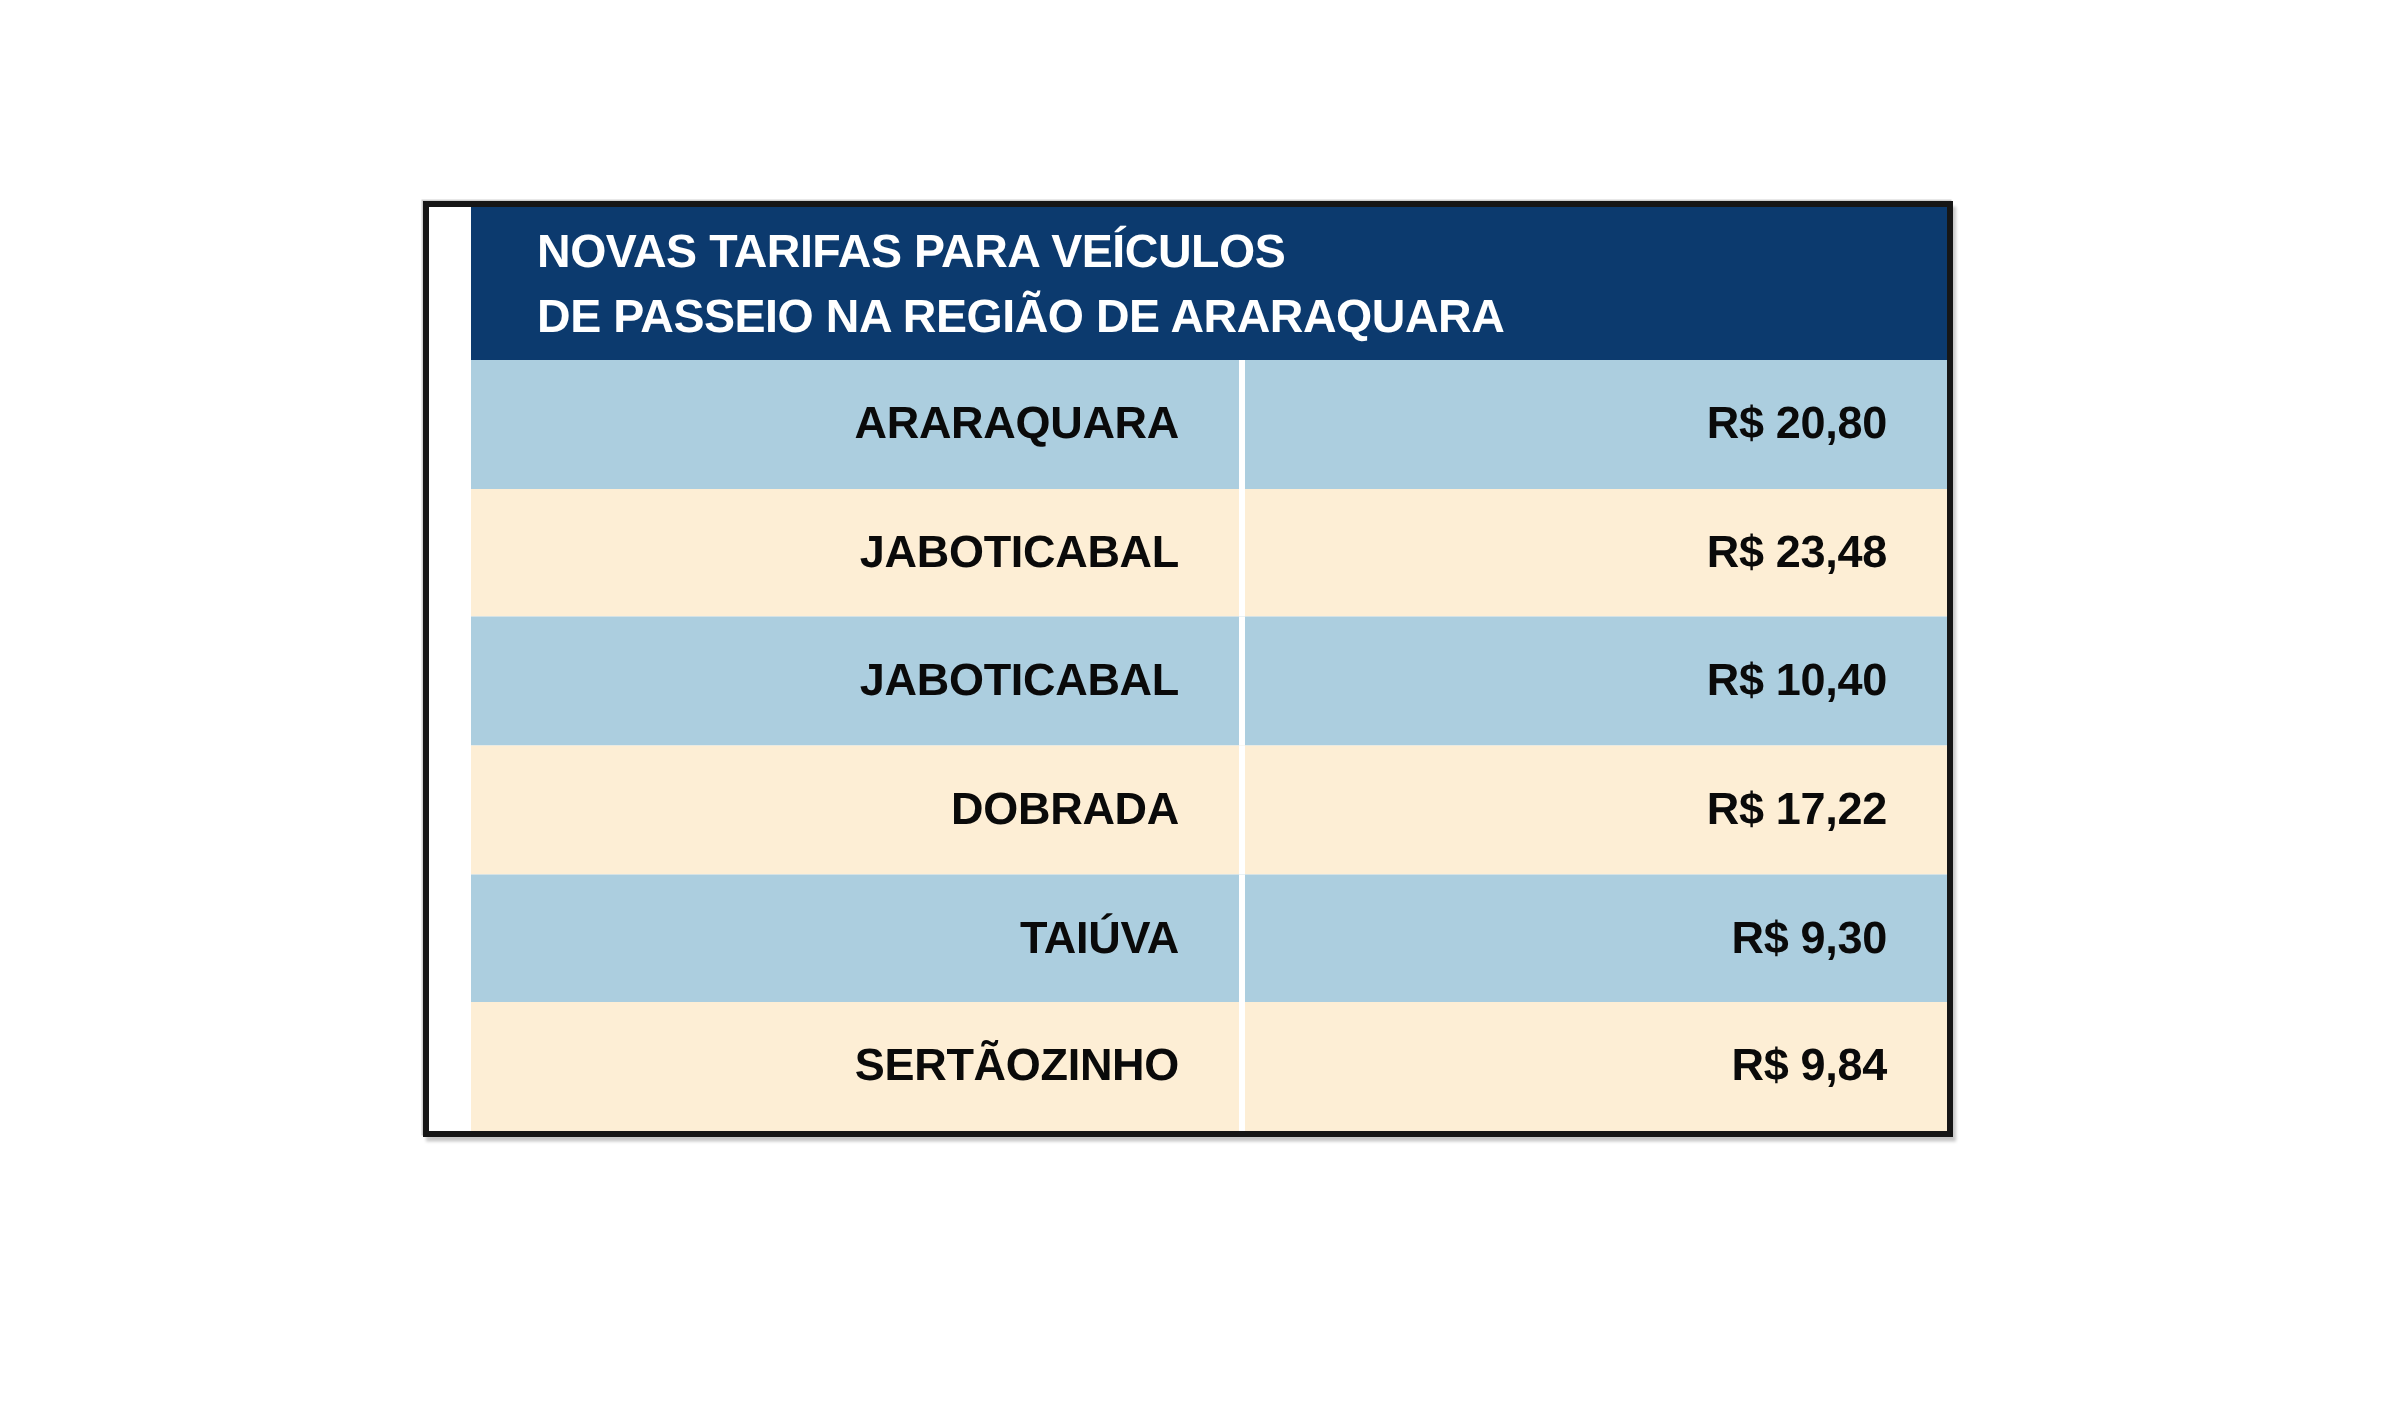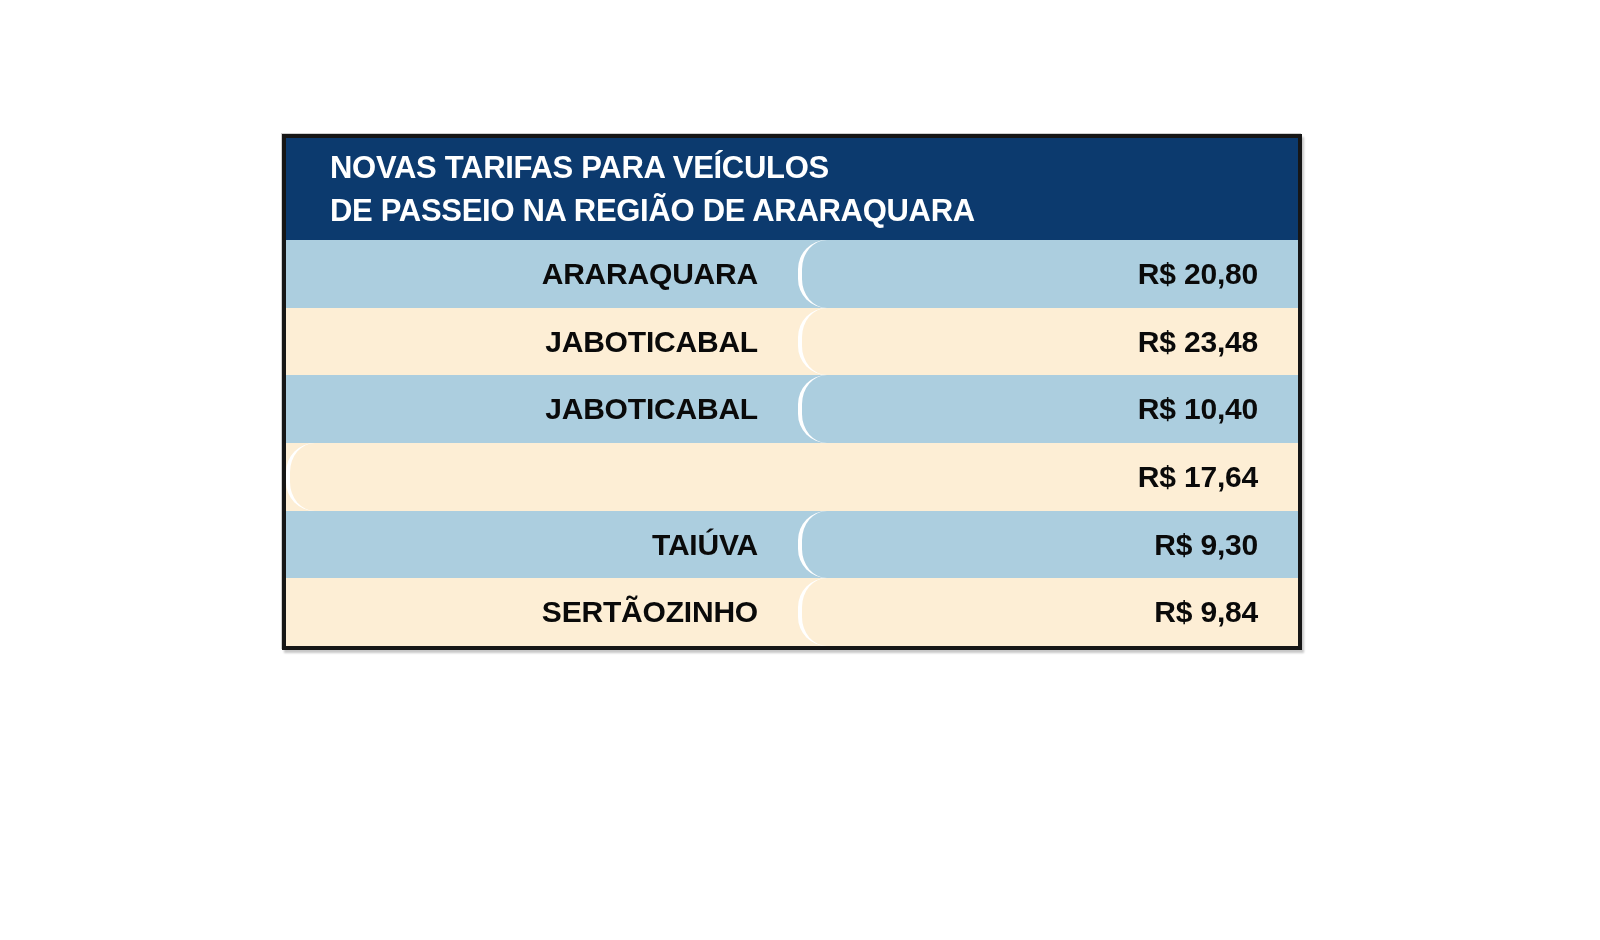--- a/index.html
+++ b/index.html
@@ -6,26 +6,27 @@
   body{
     width:1600px;height:940px;
     background:#ffffff;
     font-family:"Liberation Sans","DejaVu Sans",sans-serif;
     position:relative;
     overflow:hidden;
   }
   .tariff-table{
     position:absolute;
     left:282px;top:134px;
-    width:1020px;height:516px;
+    width:1020px;height:624px;
     box-sizing:border-box;
     border:4px solid var(--border-color,#161616);
     box-shadow:2px 3px 2px rgba(0,0,0,0.22), -1px -1px 0 rgba(120,120,120,0.35);
     display:flex;flex-direction:column;
     background:#fff;
+    padding-left:28px;
   }
   .table-header{
     flex:0 0 102px;
     background:var(--header-bg,#0c3a6e);
     color:var(--header-text,#ffffff);
     display:flex;flex-direction:column;justify-content:center;
     padding-left:44px;
     font-size:31px;
     font-weight:bold;
     line-height:43px;
@@ -42,21 +43,20 @@
   }
   .row.blue{background:var(--row-blue,#accedf);}
   .row.cream{background:var(--row-cream,#fdeed5);}
   .cell{
     display:flex;align-items:center;justify-content:flex-end;
     font-weight:bold;
     font-size:30px;
     color:var(--row-text,#0a0a0a);
     box-sizing:border-box;
     letter-spacing:-0.2px;
-    border-radius:29px;
   }
   .cell.city{
     width:512px;
     padding-right:40px;
   }
   .cell.price{
     flex:1;
     border-left:4px solid var(--divider,#ffffff);
     padding-right:40px;
   }
@@ -76,21 +76,22 @@
       </div>
       <div class="row cream">
         <div class="cell city">JABOTICABAL</div>
         <div class="cell price">R$ 23,48</div>
       </div>
       <div class="row blue">
         <div class="cell city">JABOTICABAL</div>
         <div class="cell price">R$ 10,40</div>
       </div>
       <div class="row cream">
-        <div class="cell price">R$ 17,64</div>
+        <div class="cell city">DOBRADA</div>
+        <div class="cell price">R$ 17,22</div>
       </div>
       <div class="row blue">
         <div class="cell city">TAIÚVA</div>
         <div class="cell price">R$ 9,30</div>
       </div>
       <div class="row cream">
         <div class="cell city">SERTÃOZINHO</div>
         <div class="cell price">R$ 9,84</div>
       </div>
     </div>

